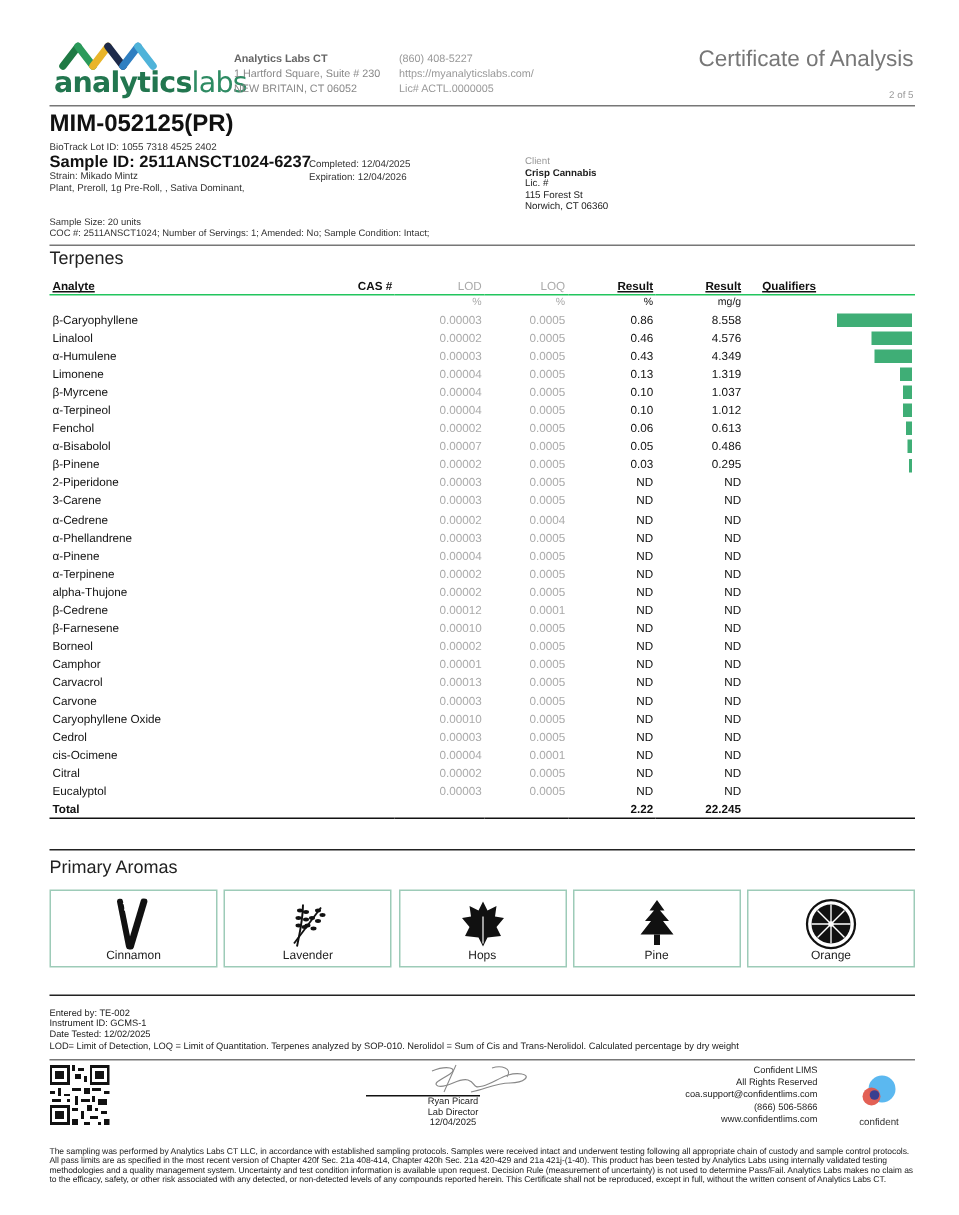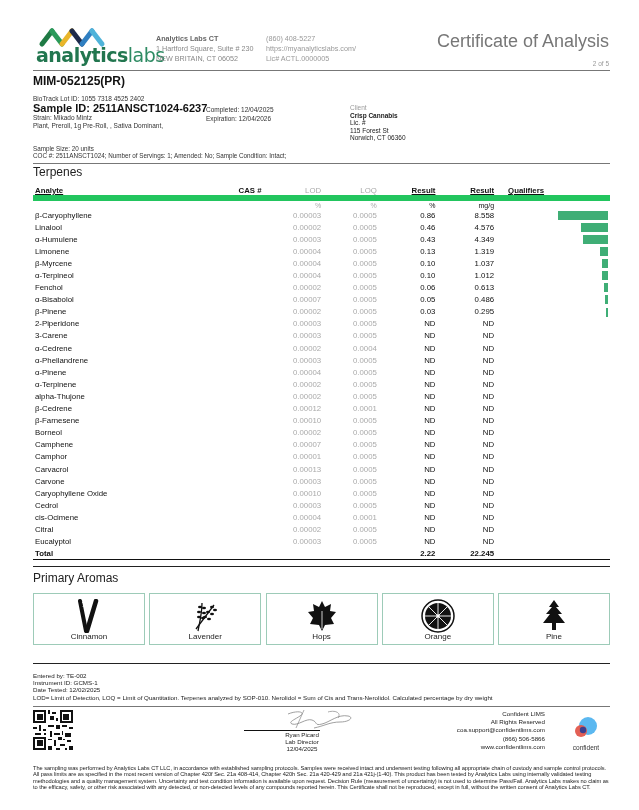--- a/index.html
+++ b/index.html
@@ -8,40 +8,40 @@
   .abs { position: absolute; }
 
   
   .logo { left: 36px; top: 26px; width: 108px; height: 40px; }
   .logo-text { left: 36px; top: 44px; font-size: 19px; letter-spacing: -0.5px; color: #2a8a5a; font-family: "DejaVu Sans", sans-serif; }
   .logo-text .bold { font-weight: bold; color: #22764f; }
   .logo-text .light { font-weight: normal; color: #2e8b63; }
   .lab-info { left: 156px; top: 34px; font-size: 7.2px; line-height: 10px; color: #888; }
   .lab-info .name { color: #666; font-weight: bold; }
   .lab-contact { left: 266px; top: 34px; font-size: 7.2px; line-height: 10px; color: #999; }
-  .coa-title { right: 30px; top: 31px; font-size: 18px; color: #777; }
+  .coa-title { right: 30px; top: 31px; font-size: 15px; color: #777; }
   .page-num { right: 30px; top: 60px; font-size: 6.5px; color: #999; }
   .hr { height: 1px; background: #777; left: 33px; width: 577px; }
   .hr.dark { background: #222; }
 
   
-  .product-id { left: 33px; top: 74px; font-size: 12px; font-weight: bold; color: #111; }
+  .product-id { left: 33px; top: 74px; font-size: 16px; font-weight: bold; color: #111; }
   .biotrack { left: 33px; top: 95px; font-size: 6.5px; color: #333; }
   .sample-id { left: 33px; top: 102px; font-size: 11px; font-weight: bold; }
   .strain { left: 33px; top: 114px; font-size: 6.5px; color: #333; line-height: 8px; }
   .dates { left: 206px; top: 106px; font-size: 6.5px; color: #333; line-height: 8.5px; }
   .client { left: 350px; top: 104px; font-size: 6.5px; line-height: 7.5px; color: #222; }
   .client .lbl { color: #999; }
   .client .cname { font-weight: bold; }
   .sample-size { left: 33px; top: 145px; font-size: 6.3px; color: #333; line-height: 7px; }
 
   
   .section-title { left: 33px; font-size: 12px; color: #222; }
   table.terp { position: absolute; left: 33px; top: 186px; width: 577px; border-collapse: collapse; font-size: 7.8px; }
-  table.terp th { font-weight: bold; text-align: right; padding: 0 2px; height: 10px; border-bottom: 6px solid #22c55e; }
+  table.terp th { font-weight: bold; text-align: right; padding: 0 2px; height: 10px; border-bottom: 1px solid #22c55e; }
   table.terp th.analyte { text-align: left; text-decoration: underline; }
   table.terp th.res { text-decoration: underline; }
   table.terp th.dim { color: #aaa; font-weight: normal; }
   table.terp th.qual { text-align: left; text-decoration: underline; padding-left: 12px; }
   table.terp td { height: 12.1px; padding: 0 2px; text-align: right; white-space: nowrap; }
   table.terp td.analyte { text-align: left; }
   table.terp td.dim { color: #aaa; }
   table.terp tr.units td { height: 11px; font-size: 7px; }
   table.terp tr.total td { font-weight: bold; border-bottom: 1px solid #111; }
   .bar { display: inline-block; height: 9px; background: #3fae76; vertical-align: middle; }
@@ -317,30 +317,20 @@
         <td class="dim">0.0005</td>
         <td>ND</td>
         <td>ND</td>
         <td></td>
         <td class="barcell"></td>
       </tr>
       <tr>
         <td class="analyte">Borneol</td>
         <td></td>
         <td class="dim">0.00002</td>
-        <td class="dim">0.0005</td>
-        <td>ND</td>
-        <td>ND</td>
-        <td></td>
-        <td class="barcell"></td>
-      </tr>
-      <tr>
-        <td class="analyte">Camphene</td>
-        <td></td>
-        <td class="dim">0.00007</td>
         <td class="dim">0.0005</td>
         <td>ND</td>
         <td>ND</td>
         <td></td>
         <td class="barcell"></td>
       </tr>
       <tr>
         <td class="analyte">Camphor</td>
         <td></td>
         <td class="dim">0.00001</td>
@@ -466,39 +456,39 @@
     <div class="lbl">Lavender</div>
   </div>
   <div class="aroma">
     <svg width="30" height="34" viewBox="0 0 30 34">
       <path d="M15 2 L18 8 L24 5 L23 12 L29 13 L24 19 L27 25 L18 26 L15 32 L12 26 L3 25 L6 19 L1 13 L7 12 L6 5 L12 8 Z" fill="#111"></path>
       <path d="M15 12 L15 30" stroke="#fff" stroke-width="0.8"></path>
     </svg>
     <div class="lbl">Hops</div>
   </div>
   <div class="aroma">
+    <svg width="26" height="34" viewBox="0 0 26 34">
+      <path d="M13 1 L18 8 L15 8 L21 15 L17 15 L24 24 L2 24 L9 15 L5 15 L11 8 L8 8 Z" fill="#111"></path>
+      <rect x="11" y="24" width="4" height="7" fill="#111"></rect>
+    </svg>
+    <div class="lbl">Pine</div>
+  </div>
+  <div class="aroma">
     <svg width="36" height="36" viewBox="0 0 36 36">
       <circle cx="18" cy="17" r="16" fill="none" stroke="#111" stroke-width="1.5"></circle>
       <circle cx="18" cy="17" r="13" fill="#111"></circle>
       <g stroke="#fff" stroke-width="0.9">
         <line x1="18" y1="4" x2="18" y2="30"></line>
         <line x1="5" y1="17" x2="31" y2="17"></line>
         <line x1="9" y1="8" x2="27" y2="26"></line>
         <line x1="27" y1="8" x2="9" y2="26"></line>
       </g>
       <circle cx="18" cy="17" r="1.8" fill="#fff"></circle>
     </svg>
     <div class="lbl">Orange</div>
-  </div>
-  <div class="aroma">
-    <svg width="26" height="34" viewBox="0 0 26 34">
-      <path d="M13 1 L18 8 L15 8 L21 15 L17 15 L24 24 L2 24 L9 15 L5 15 L11 8 L8 8 Z" fill="#111"></path>
-      <rect x="11" y="24" width="4" height="7" fill="#111"></rect>
-    </svg>
-    <div class="lbl">Pine</div>
   </div>
 </div>
 <div class="abs hr dark" style="top:663px;"></div>
 
 <div class="abs meta">
   <div>Entered by: TE-002</div>
   <div>Instrument ID: GCMS-1</div>
   <div>Date Tested: 12/02/2025</div>
   <div>LOD= Limit of Detection, LOQ = Limit of Quantitation. Terpenes analyzed by SOP-010. Nerolidol = Sum of Cis and Trans-Nerolidol. Calculated percentage by dry weight</div>
 </div>

